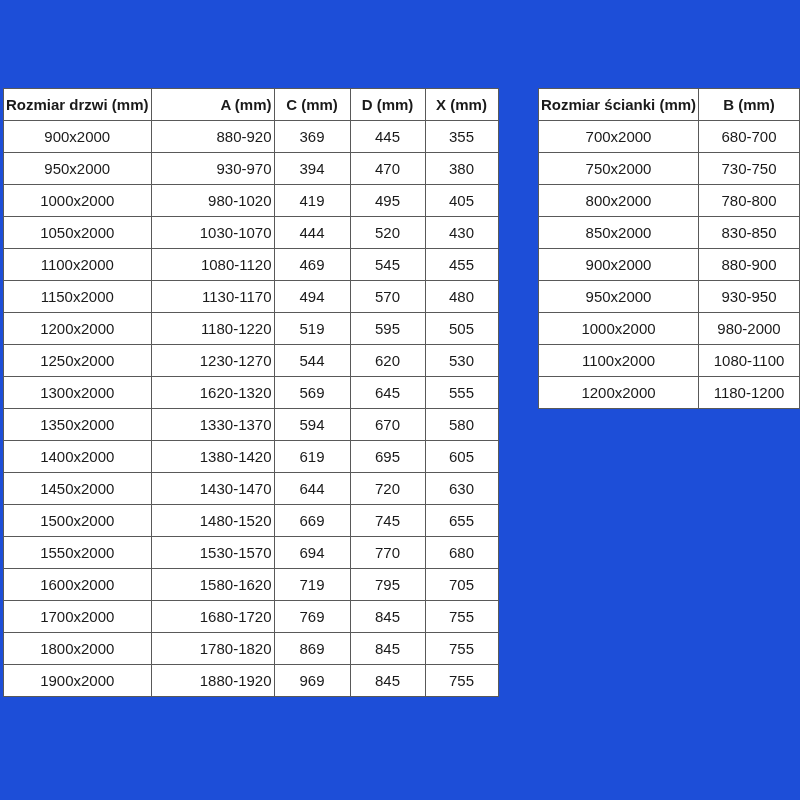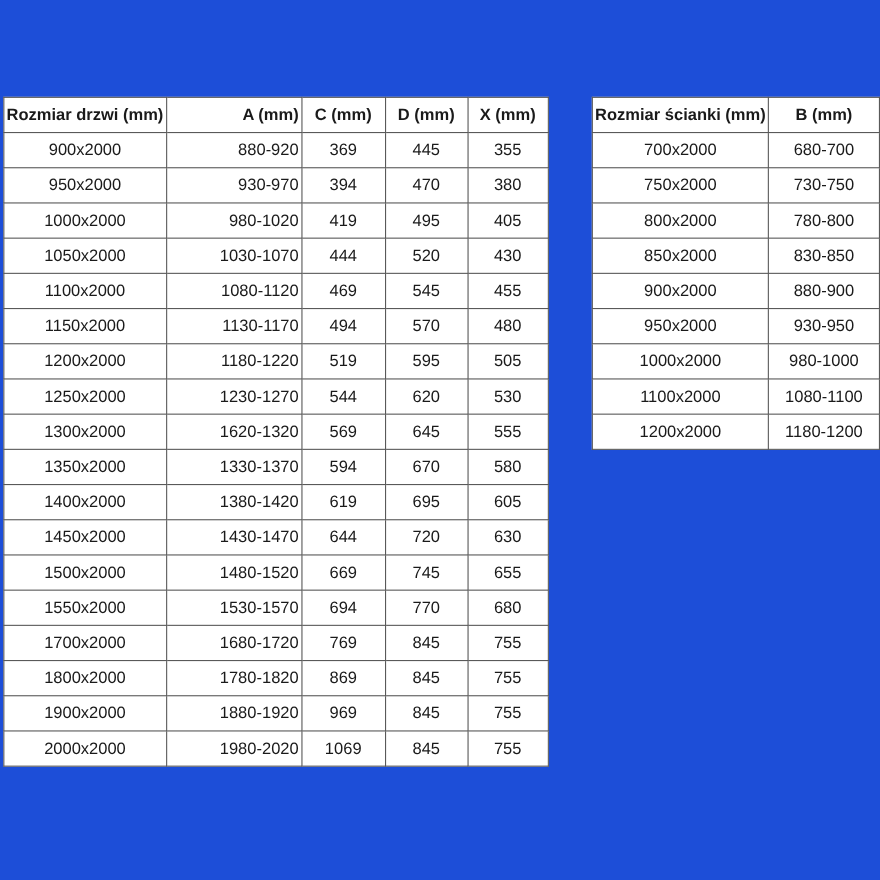--- a/index.html
+++ b/index.html
@@ -152,47 +152,47 @@
           <td>655</td>
         </tr>
         <tr>
           <td>1550x2000</td>
           <td>1530-1570</td>
           <td>694</td>
           <td>770</td>
           <td>680</td>
         </tr>
         <tr>
+          <td>1600x2000</td>
+          <td>1580-1620</td>
+          <td>719</td>
+          <td>795</td>
+          <td>705</td>
+        </tr>
+        <tr>
           <td>1700x2000</td>
           <td>1680-1720</td>
           <td>769</td>
           <td>845</td>
           <td>755</td>
         </tr>
         <tr>
           <td>1800x2000</td>
           <td>1780-1820</td>
           <td>869</td>
           <td>845</td>
           <td>755</td>
         </tr>
         <tr>
           <td>1900x2000</td>
           <td>1880-1920</td>
           <td>969</td>
           <td>845</td>
           <td>755</td>
         </tr>
-        <tr>
-          <td>2000x2000</td>
-          <td>1980-2020</td>
-          <td>1069</td>
-          <td>845</td>
-          <td>755</td>
-        </tr>
       </tbody>
   </table>
 
   <table class="wall-table">
     <thead>
       <tr>
           <th>Rozmiar ścianki (mm)</th>
           <th>B (mm)</th>
         </tr>
     </thead>
@@ -216,21 +216,21 @@
         <tr>
           <td>900x2000</td>
           <td>880-900</td>
         </tr>
         <tr>
           <td>950x2000</td>
           <td>930-950</td>
         </tr>
         <tr>
           <td>1000x2000</td>
-          <td>980-1000</td>
+          <td>980-2000</td>
         </tr>
         <tr>
           <td>1100x2000</td>
           <td>1080-1100</td>
         </tr>
         <tr>
           <td>1200x2000</td>
           <td>1180-1200</td>
         </tr>
       </tbody>

